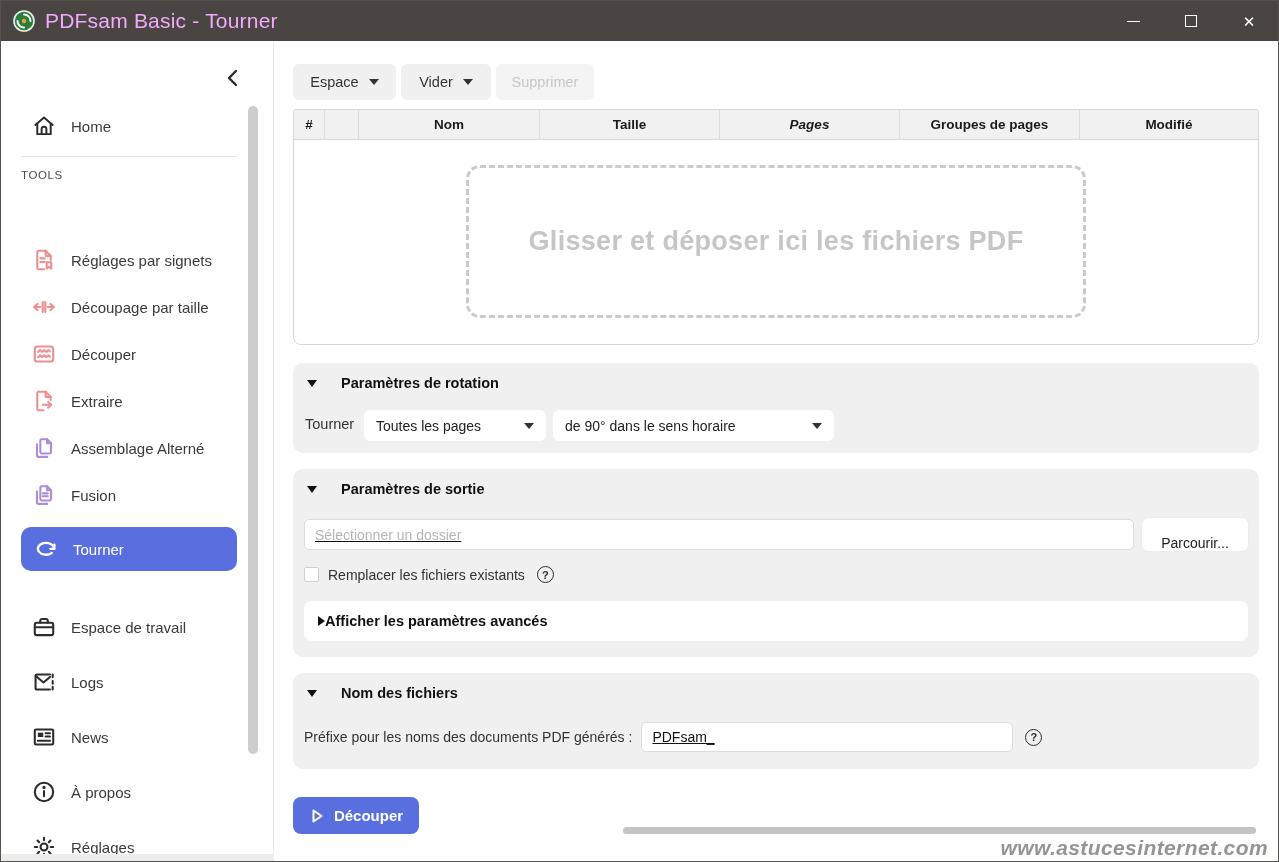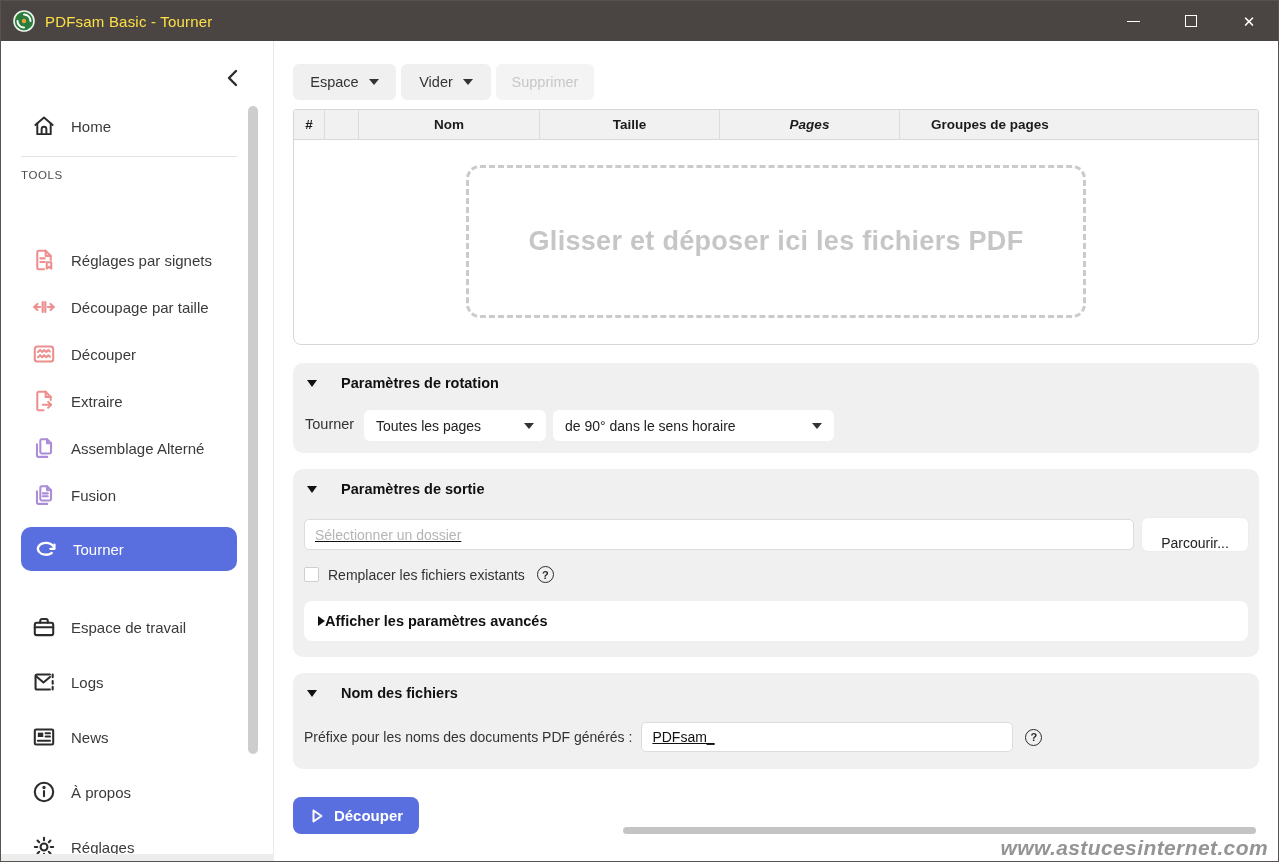--- a/index.html
+++ b/index.html
@@ -2,21 +2,21 @@
 <html><head>
 <meta charset="utf-8">
 <style>
   * { margin:0; padding:0; box-sizing:border-box; }
   html,body { width:1279px; height:862px; font-family:"Liberation Sans", sans-serif; background:#fff; }
   .window { position:relative; width:1279px; height:862px; background:#fff; border:1px solid #57524e; overflow:hidden; }
 
   
   .titlebar { position:absolute; top:0; left:0; right:0; height:40px; background:#4a4542; display:flex; align-items:center; }
   .titlebar .logo { width:22px; height:22px; margin-left:12px; flex:0 0 auto; }
-  .titlebar .title { color:#fde047; font-size:15px; margin-left:10px; letter-spacing:0.2px; }
+  .titlebar .title { color:#f0abfc; font-size:21px; margin-left:10px; letter-spacing:0.2px; }
   .win-controls { position:absolute; right:0; top:0; height:40px; display:flex; }
   .win-btn { width:58px; height:40px; display:flex; align-items:center; justify-content:center; color:#fff; cursor:default; }
   .glyph-min { display:block; width:13px; height:0; border-top:1.6px solid #fff; }
   .glyph-max { display:block; width:12px; height:12px; border:1.6px solid #fff; }
   .glyph-close { font-size:15px; line-height:1; }
 
   
   .sidebar { position:absolute; top:40px; left:0; width:273px; bottom:0; background:#fff; border-right:1px solid #e9e9e9; }
   .collapse-btn { position:absolute; top:26px; right:30px; width:22px; height:22px; display:flex; align-items:center; justify-content:center; color:#2b2b2b; }
   .side-row { position:absolute; left:0; width:248px; height:34px; display:flex; align-items:center; }
@@ -310,20 +310,21 @@
     </div>
 
     <div class="file-table">
       <div class="ft-header">
         <div class="ft-cell c0">#</div>
         <div class="ft-cell c1"></div>
         <div class="ft-cell c2">Nom</div>
         <div class="ft-cell c3">Taille</div>
         <div class="ft-cell c4">Pages</div>
         <div class="ft-cell c5">Groupes de pages</div>
+        <div class="ft-cell c6">Modifié</div>
       </div>
       <div class="drop-zone">
         <span>Glisser et déposer ici les fichiers PDF</span>
       </div>
     </div>
 
     <div class="panel p-rotation">
       <div class="panel-title">
         <span class="tri-down"></span>
         <span>Paramètres de rotation</span>

